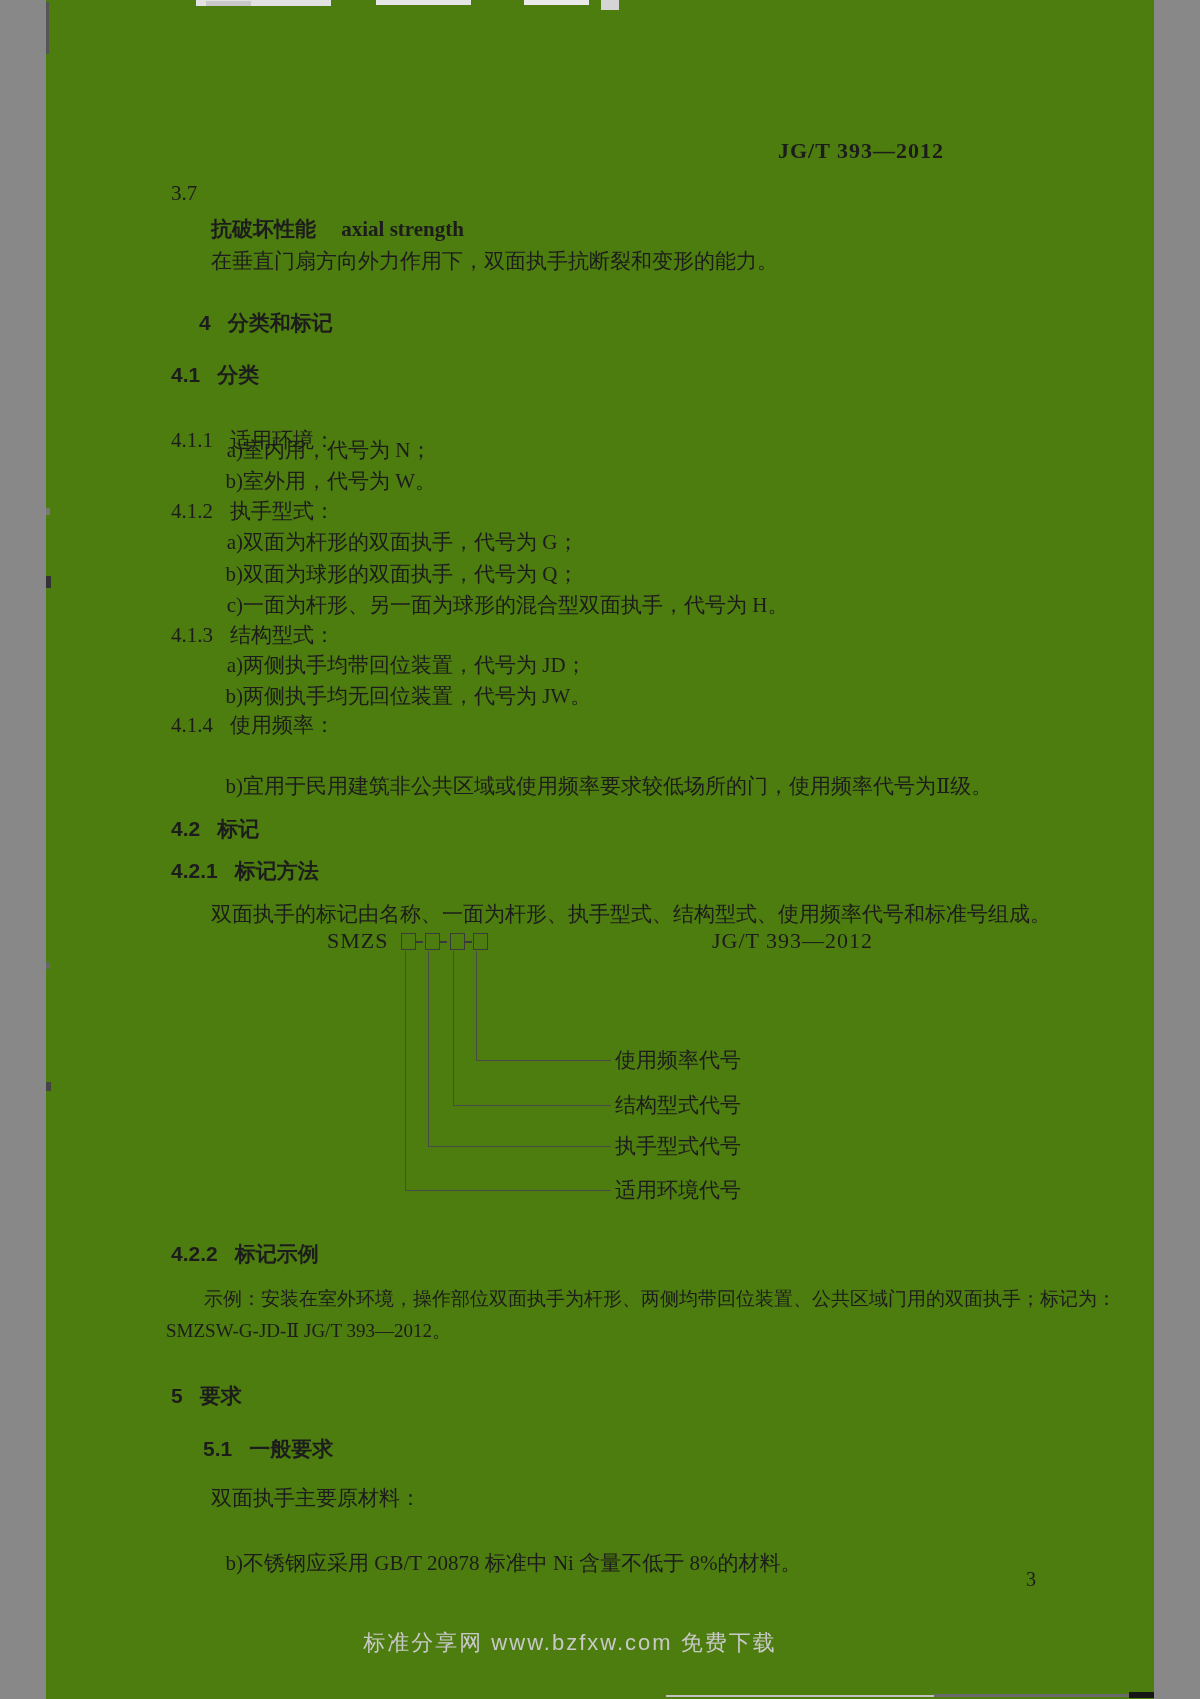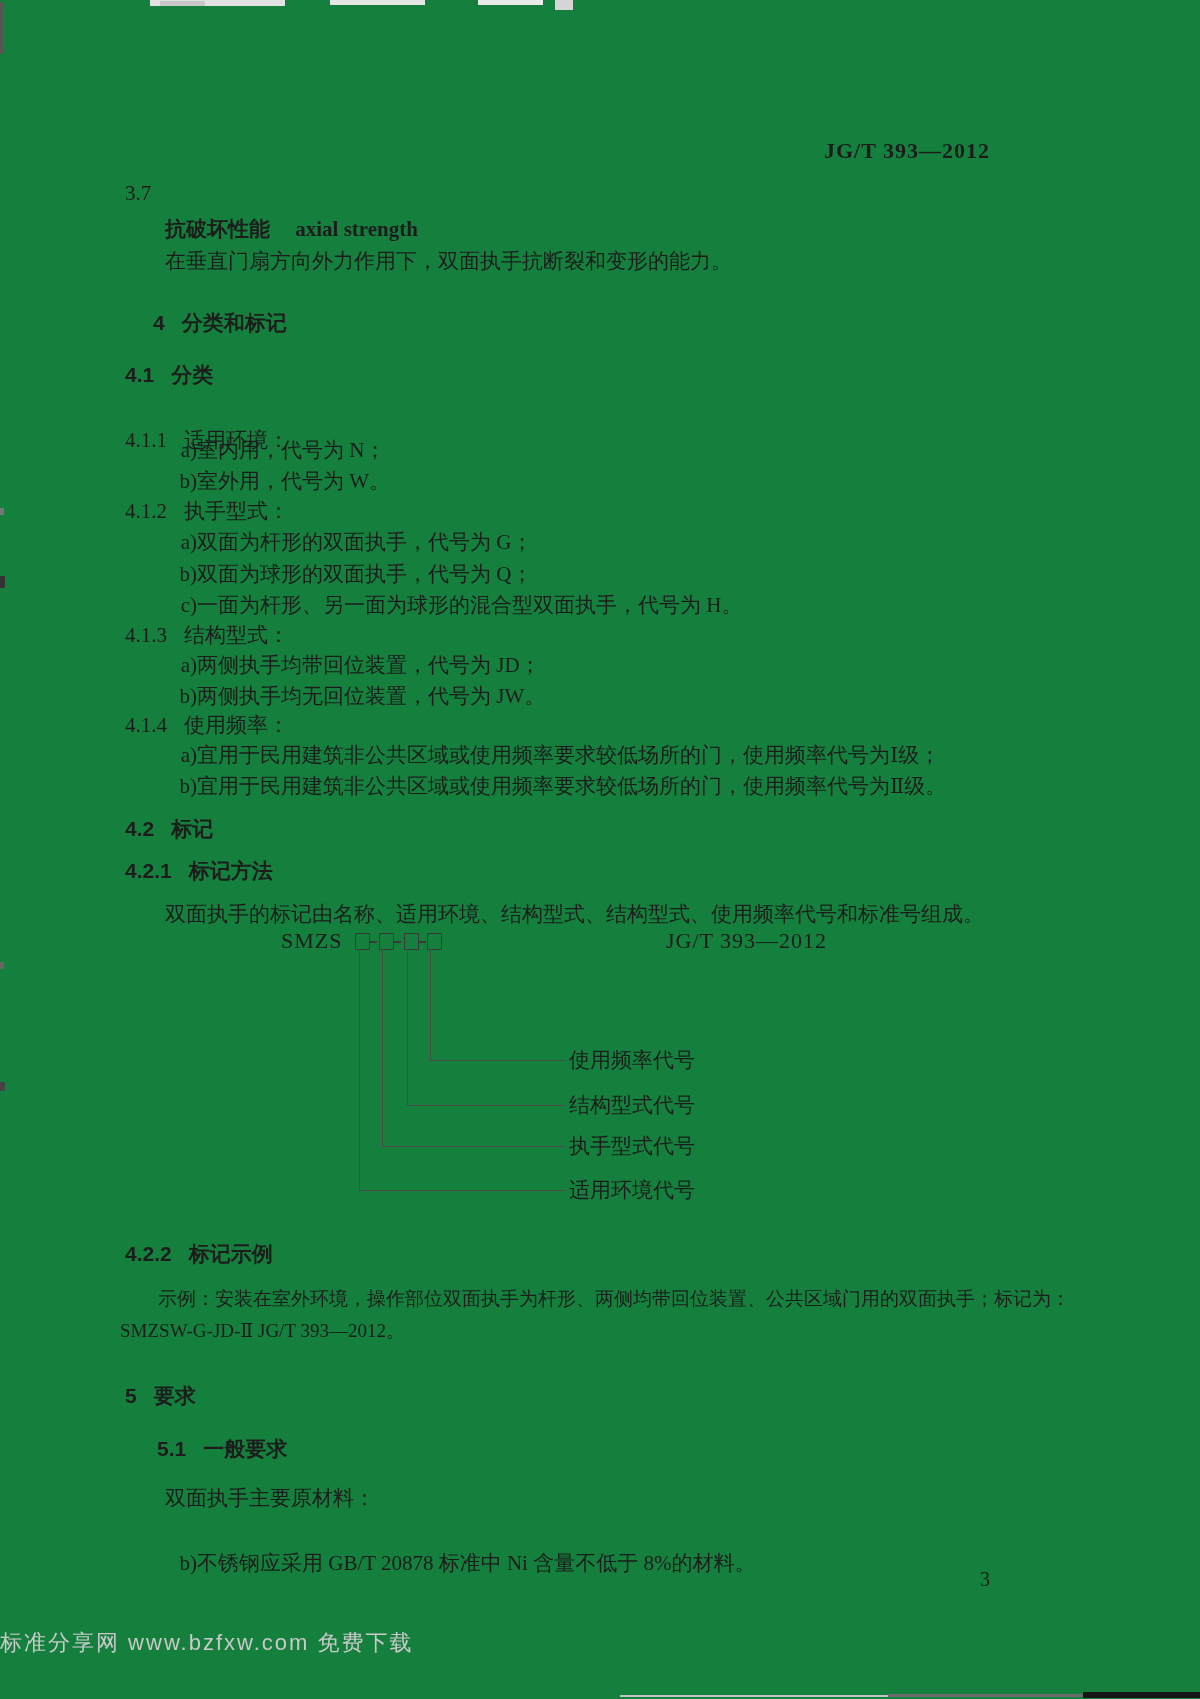--- a/index.html
+++ b/index.html
@@ -1,41 +1,41 @@
 <!DOCTYPE html>
 <html><head>
 <meta charset="utf-8">
 <style>
   html,body{margin:0;padding:0;background:#888;}
   .page{
     position:relative;
-    width:1200px;height:1699px;
+    width:1108px;height:1699px;
     margin:0 auto;
-    background:#15803d;
+    background:#4d7c0f;
     overflow:hidden;
     font-family:"Liberation Serif","DejaVu Serif",serif;
     color:#1c1c1c;
   }
   .ln{position:absolute;white-space:nowrap;font-size:21px;line-height:26px;text-align:right;}
   .heading{font-family:"Liberation Sans","DejaVu Sans",sans-serif;font-weight:bold;}
   .secnum{display:inline-block;margin-right:17px;}
   .mk{display:inline-block;width:32px;}
   .small{font-size:19px;}
   .header-code{position:absolute;top:138px;right:210px;font-size:22px;font-weight:600;letter-spacing:1px;}
   .term-en{margin-left:20px;}
   
   .diagram{position:absolute;left:16px;top:925px;width:1200px;height:280px;}
   .d-prefix{position:absolute;left:265px;top:3px;font-size:22px;letter-spacing:1px;}
   .d-std{position:absolute;left:650px;top:3px;font-size:22px;letter-spacing:1px;}
   .d-box{position:absolute;top:8px;width:13px;height:15px;border:1.5px solid #3a3a3a;background:transparent;}
   .d-dash{position:absolute;top:16px;width:7px;height:2px;background:#3a3a3a;}
   .d-conn{position:absolute;border-left:1px solid #4a4a4a;border-bottom:1px solid #4a4a4a;}
   .d-label{position:absolute;left:553px;font-size:21px;white-space:nowrap;}
   .pagenum{position:absolute;left:980px;top:1568px;font-size:20px;}
-  .watermark{position:absolute;left:0;right:60px;top:1628px;text-align:left;
+  .watermark{position:absolute;left:0;right:60px;top:1628px;text-align:center;
     color:#c9c9c9;font-size:22px;letter-spacing:2px;
     font-family:"Liberation Sans","DejaVu Sans",sans-serif;}
   .artifact{position:absolute;}
 </style>
 </head>
 <body>
 
 <div class="page">
 
   <div class="artifact" style="left:150px;top:0;width:135px;height:6px;background:#e2e2e2;"></div>
@@ -96,36 +96,33 @@
   <div class="ln" style="left:165px;top:652px;">
     <span class="mk">a)</span><span>两侧执手均带回位装置，代号为 JD；</span>
   </div>
   <div class="ln" style="left:165px;top:683px;">
     <span class="mk">b)</span><span>两侧执手均无回位装置，代号为 JW。</span>
   </div>
 
   <div class="ln" style="left:125px;top:712px;">
     <span class="secnum">4.1.4</span><span>使用频率：</span>
   </div>
-  <div class="ln" style="left:165px;top:742px;">
-    <span class="mk">a)</span><span>宜用于民用建筑非公共区域或使用频率要求较低场所的门，使用频率代号为Ⅰ级；</span>
-  </div>
   <div class="ln" style="left:165px;top:773px;">
     <span class="mk">b)</span><span>宜用于民用建筑非公共区域或使用频率要求较低场所的门，使用频率代号为Ⅱ级。</span>
   </div>
 
   <div class="ln heading" style="left:125px;top:816px;">
     <span class="secnum">4.2</span><span>标记</span>
   </div>
 
   <div class="ln heading" style="left:125px;top:858px;">
     <span class="secnum">4.2.1</span><span>标记方法</span>
   </div>
 
-  <div class="ln" style="left:165px;top:901px;">双面执手的标记由名称、适用环境、结构型式、结构型式、使用频率代号和标准号组成。</div>
+  <div class="ln" style="left:165px;top:901px;">双面执手的标记由名称、一面为杆形、执手型式、结构型式、使用频率代号和标准号组成。</div>
 
   <div class="diagram">
     <span class="d-prefix">SMZS</span>
     <div class="d-box" style="left:339px;"></div>
     <div class="d-dash" style="left:354px;"></div>
     <div class="d-box" style="left:363px;"></div>
     <div class="d-dash" style="left:378px;"></div>
     <div class="d-box" style="left:388px;"></div>
     <div class="d-dash" style="left:403px;"></div>
     <div class="d-box" style="left:411px;"></div>

